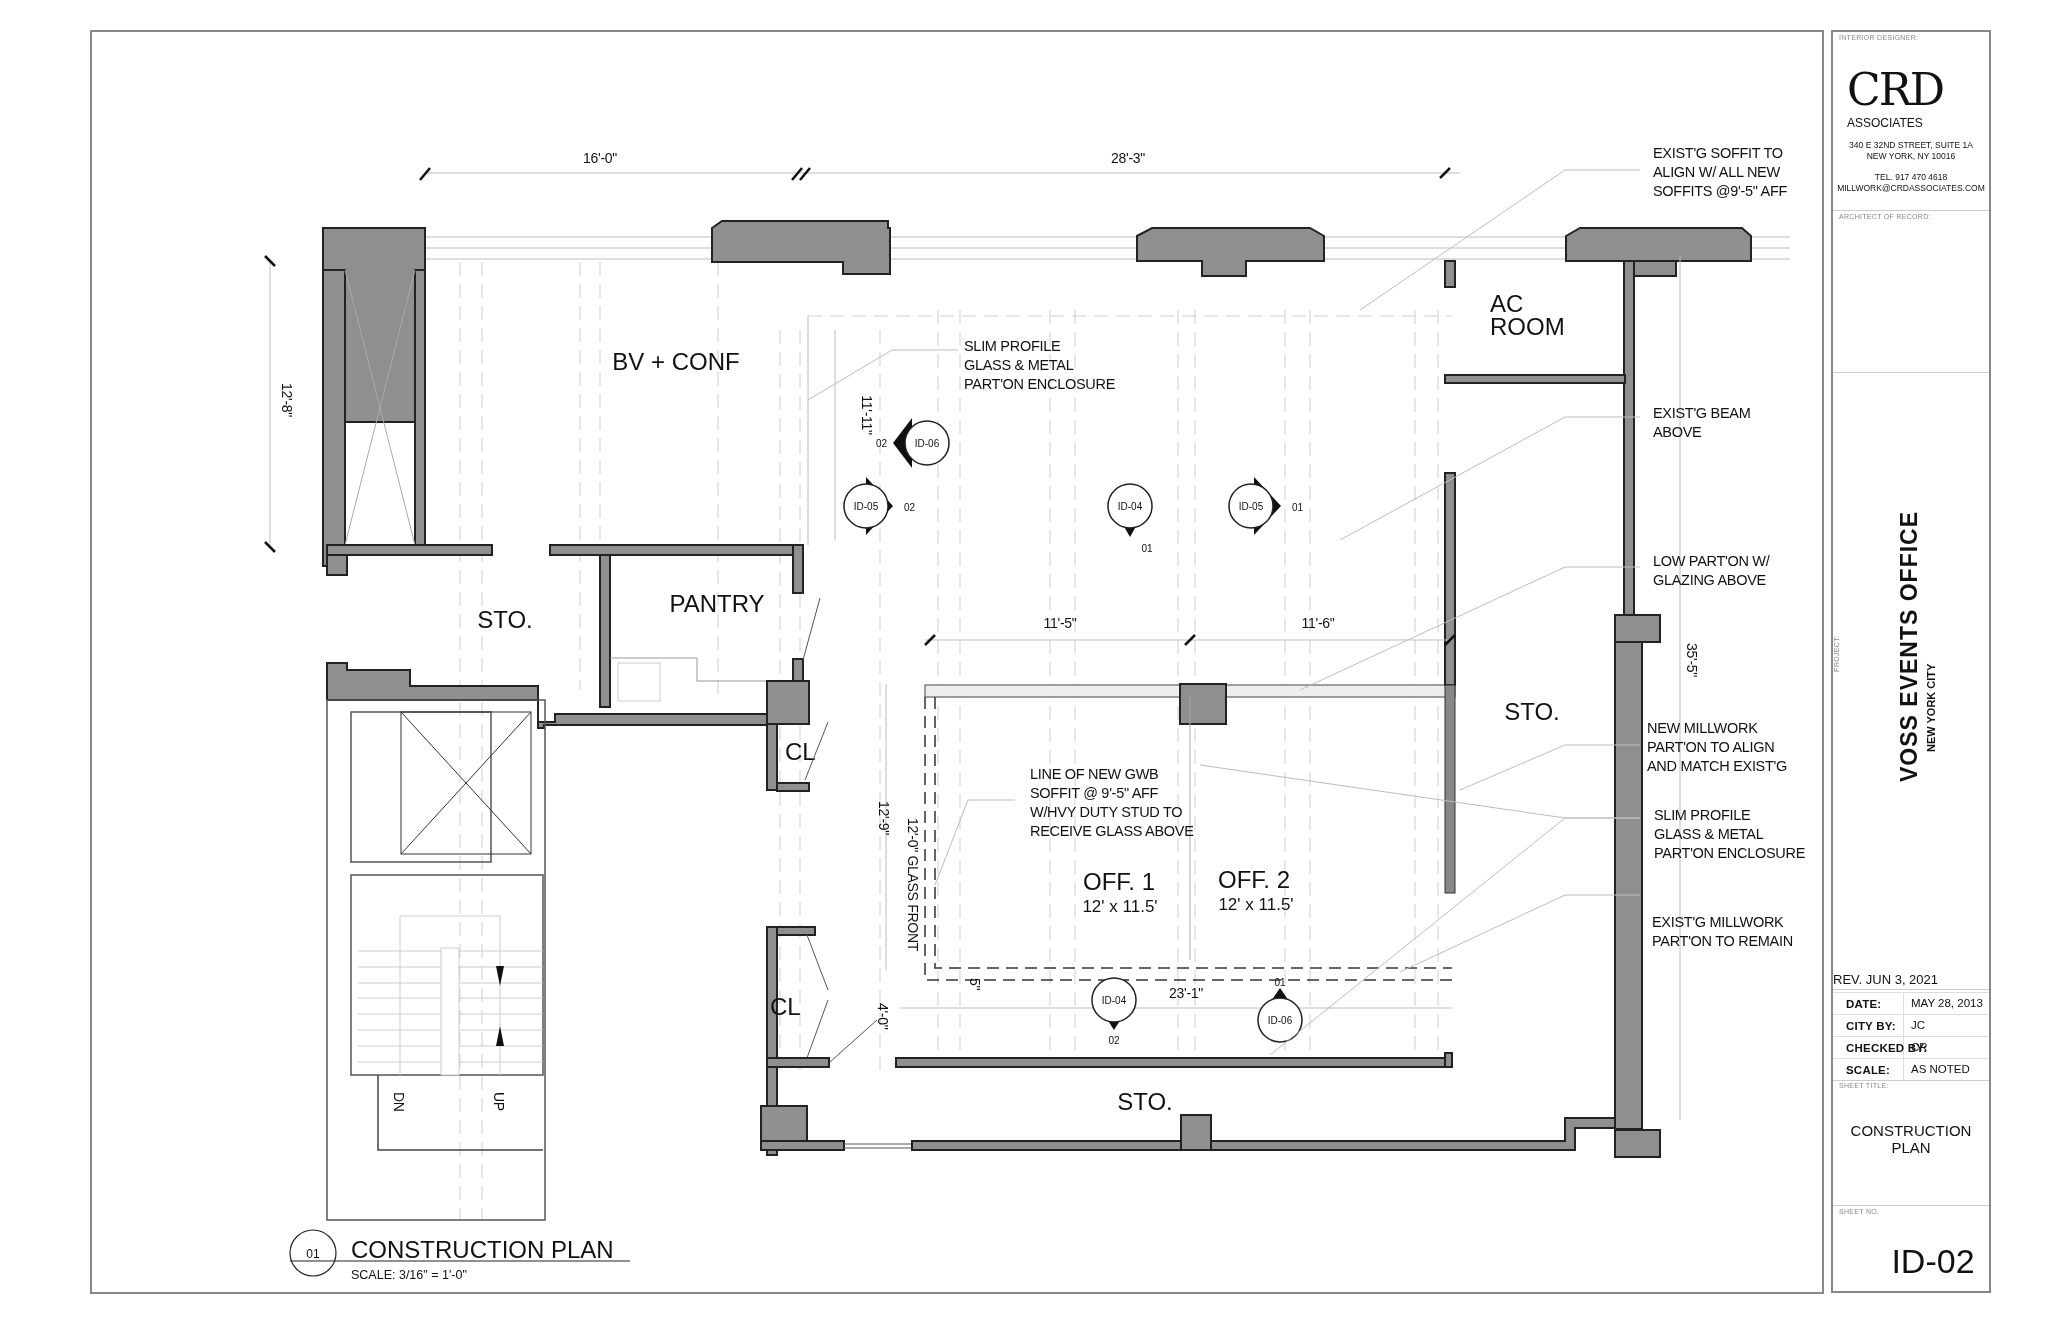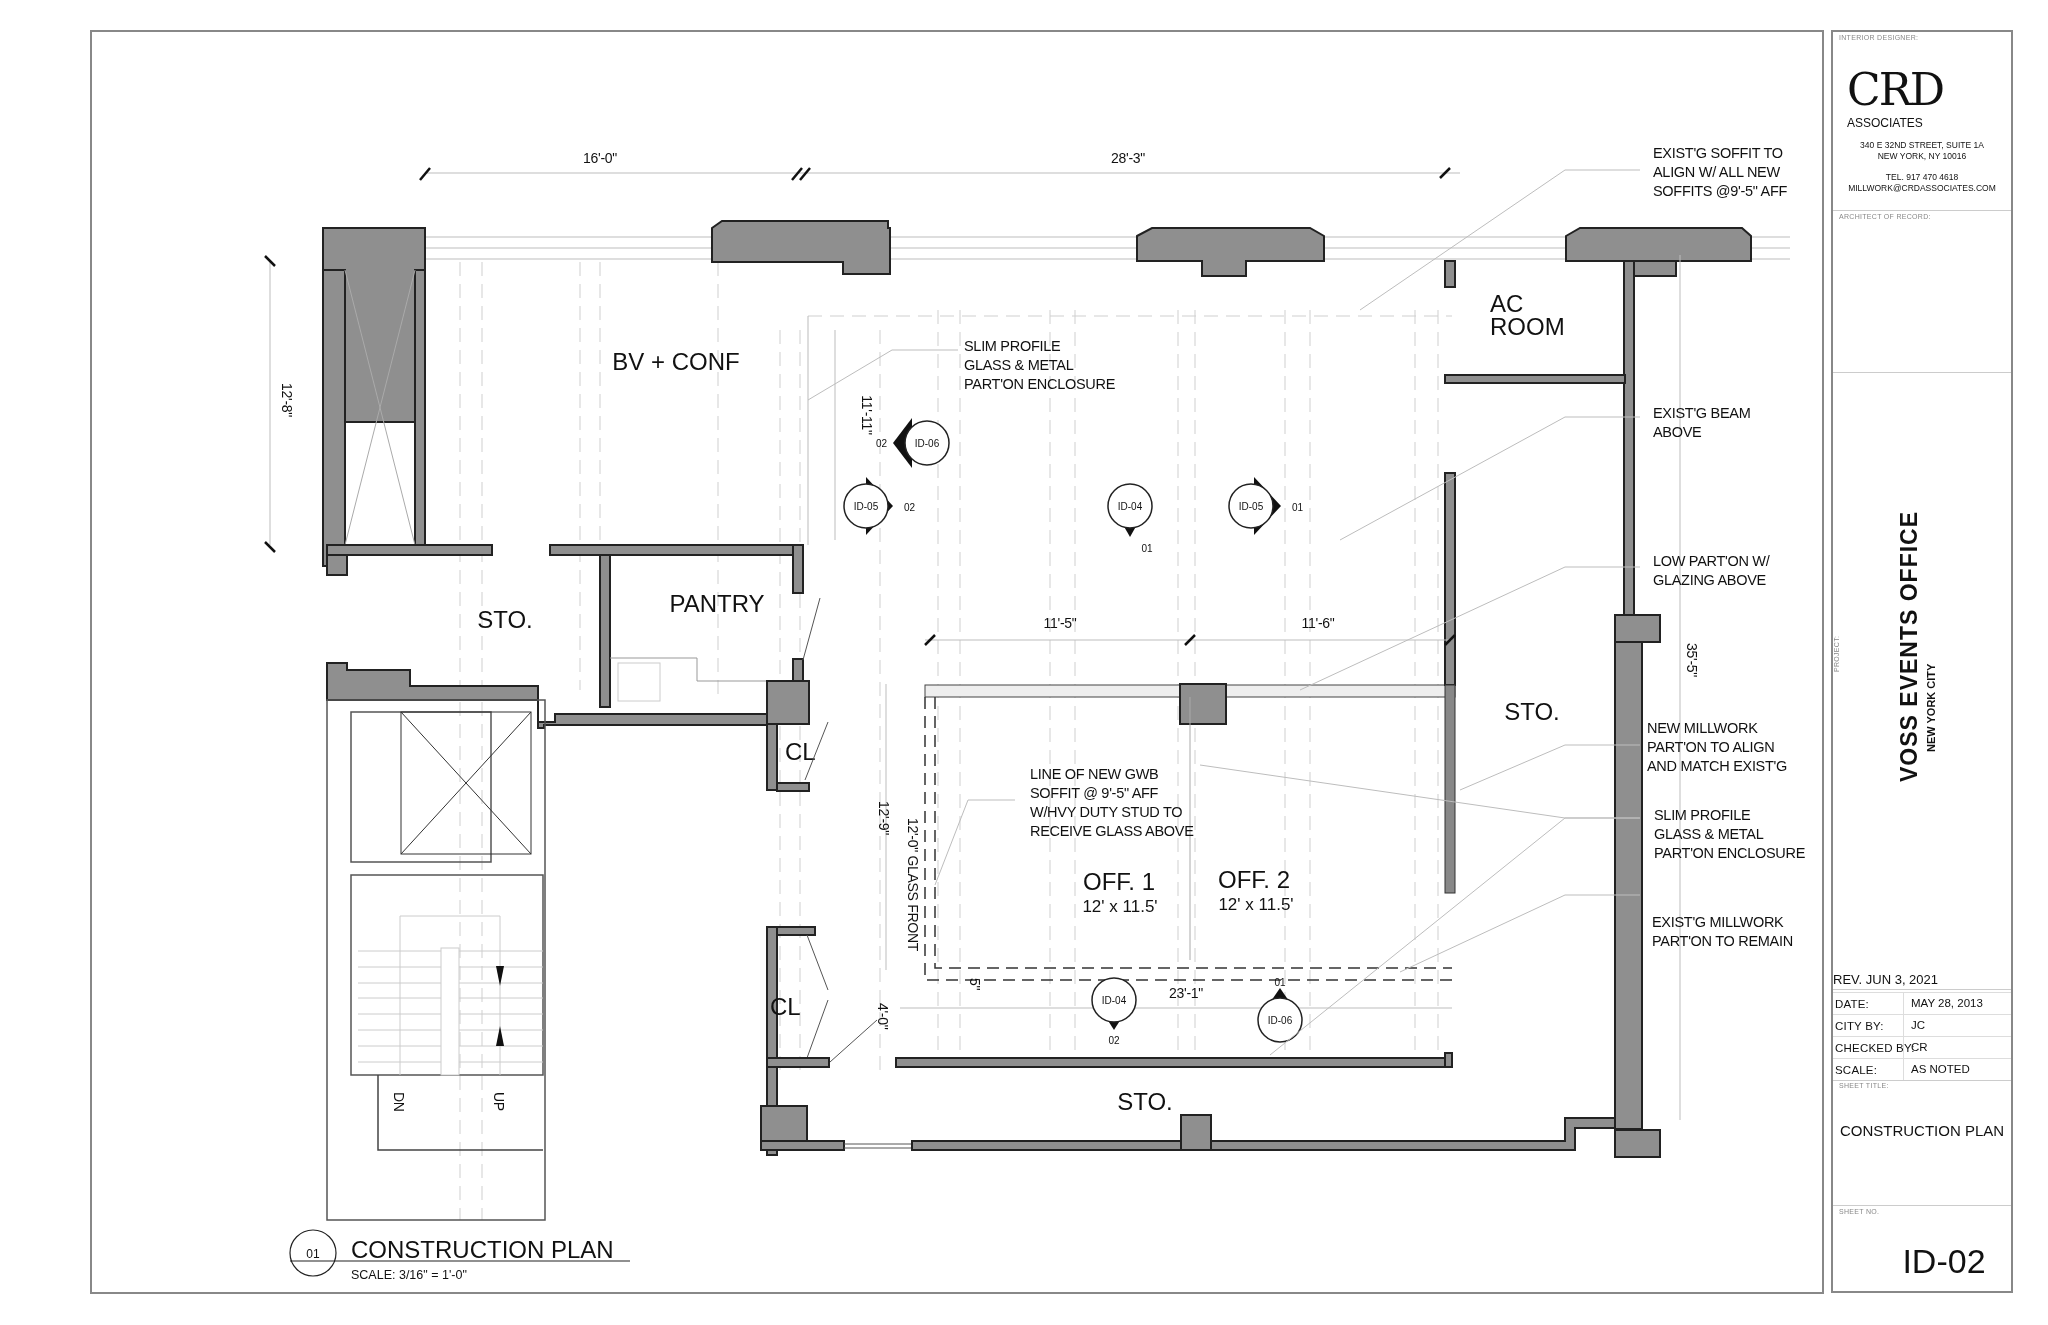--- a/index.html
+++ b/index.html
@@ -13,26 +13,26 @@
   .tick{stroke:#111;stroke-width:2.5;}
   .leader{stroke:#bdbdbd;stroke-width:1;fill:none;}
   .dash{stroke:#333;stroke-width:1.5;stroke-dasharray:12 7;fill:none;}
   .glass{fill:none;stroke:#555;stroke-width:1;}
   .room{font-size:24px;}
   .note{font-size:14.5px;letter-spacing:-0.3px;}
   .dimtxt{font-size:14px;letter-spacing:-0.3px;}
   .idc{fill:#fff;stroke:#222;stroke-width:1.5;}
   .tri{fill:#111;}
   
-  #titleblock{position:absolute;left:1831px;top:30px;width:182px;height:1263px;border:2px solid #888;box-sizing:border-box;padding-left:48px;}
+  #titleblock{position:absolute;left:1831px;top:30px;width:160px;height:1263px;border:2px solid #888;box-sizing:border-box;padding-left:48px;}
   .tb-label{position:absolute;left:6px;font-size:7px;color:#888;letter-spacing:0.3px;text-transform:uppercase;}
   .tb-line{position:absolute;left:0;right:0;height:0;border-top:1px solid #ccc;}
   .tb-small{position:absolute;left:0;right:0;text-align:center;font-size:8.5px;line-height:11px;}
   .tb-row{position:absolute;left:0;right:0;height:22px;border-top:1px solid #ddd;font-size:11.5px;}
-  .tb-row .k{position:absolute;left:2px;top:5px;font-weight:normal;letter-spacing:0.2px;}
+  .tb-row .k{position:absolute;left:13px;top:5px;font-weight:bold;letter-spacing:0.2px;}
   .tb-row .v{position:absolute;left:78px;top:4px;}
   .tb-row .divider{position:absolute;left:70px;top:0;bottom:0;border-left:1px solid #ddd;}
 </style>
 </head>
 <body>
 
 <div id="sheet">
 <svg width="2048" height="1325" viewBox="0 0 2048 1325" xmlns="http://www.w3.org/2000/svg">
 
   <rect x="91" y="31" width="1732" height="1262" fill="none" stroke="#888" stroke-width="2"></rect>

